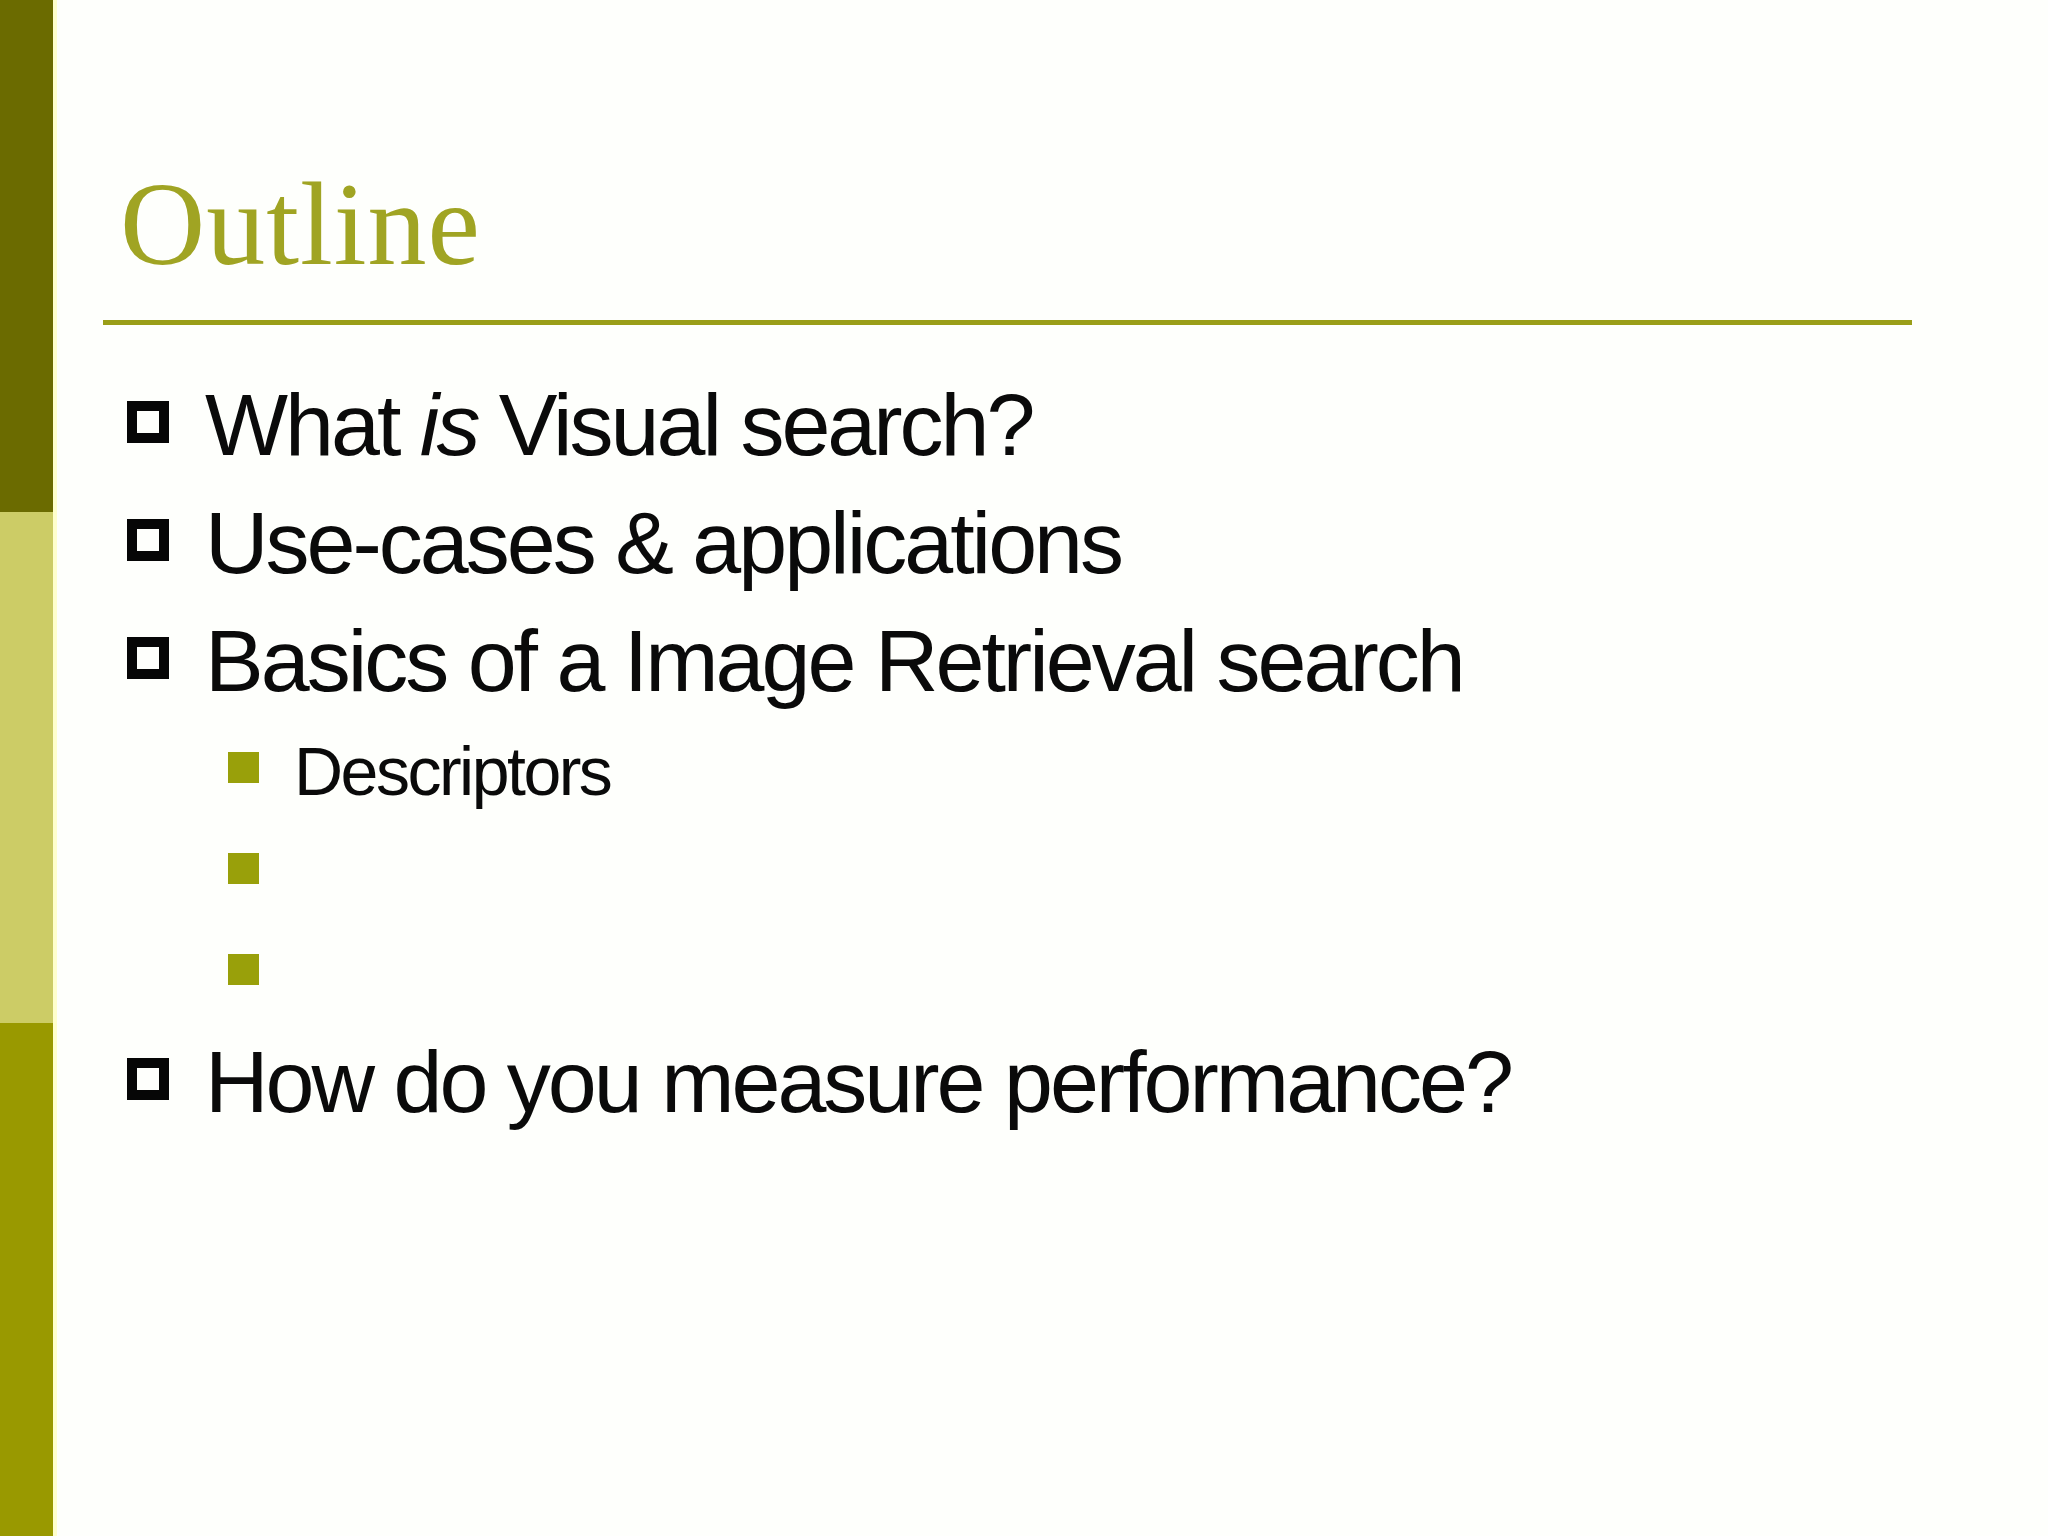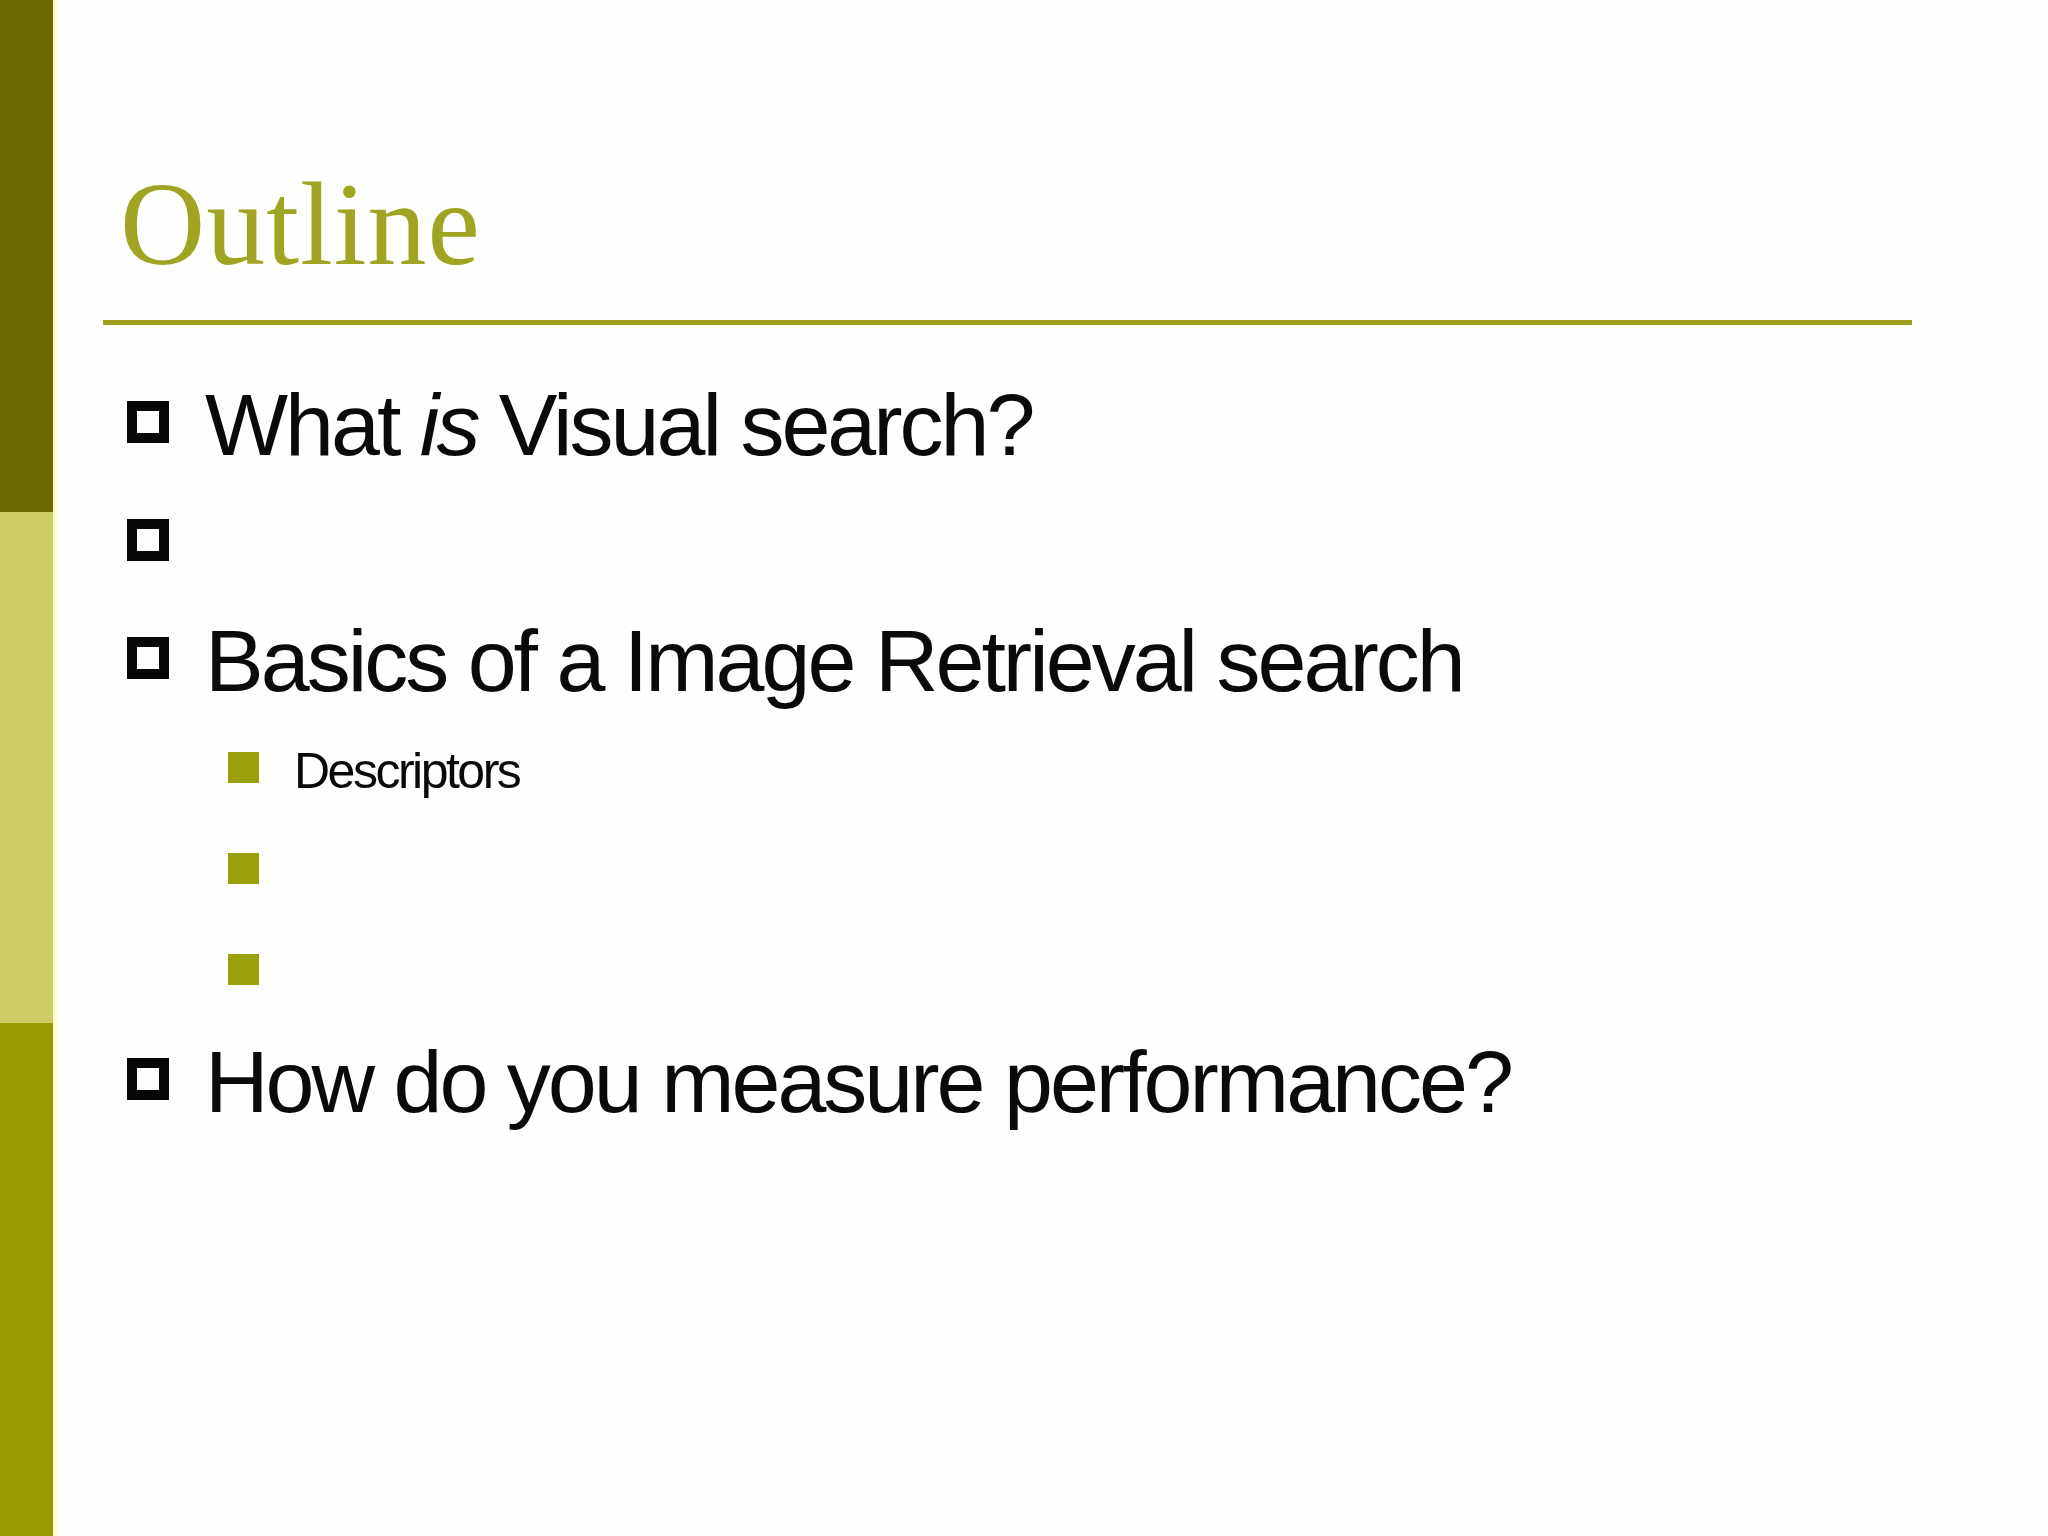--- a/index.html
+++ b/index.html
@@ -30,21 +30,21 @@
   }
   .title-rule {
     position:absolute; left:103px; top:320px; width:1809px; height:5px;
     background:var(--rule, #9A9E18);
   }
 
   
   .outline { position:absolute; left:103px; top:366px; right:30px; }
   .item { display:flex; align-items:center; white-space:nowrap; }
   .item.l1 { height:118px; font-size:88px; letter-spacing:-3px;align-items:center; }
-  .item.l2 { height:101px; font-size:50px; letter-spacing:-2.5px;text-align:center; }
+  .item.l2 { height:101px; font-size:68px; letter-spacing:-2.5px;text-align:center; }
   .bullet { flex:0 0 auto; position:relative; top:-3px; }
   .item.l1 .bullet {
     width:42px; height:42px; border:10px solid #060606;
     margin-left:24px; margin-right:36px; background:transparent;
   }
   .item.l2 .bullet {
     width:31px; height:31px; background:var(--sub-bullet, #99A00A);
     margin-left:125px; margin-right:35px; border:none;
   }
   .txt em { font-style:italic; }
@@ -66,20 +66,21 @@
 
   <div class="outline">
 
     <div class="item l1">
       <span class="bullet"></span>
       <span class="txt"><span>What </span><em>is</em><span> Visual search?</span></span>
     </div>
 
     <div class="item l1">
       <span class="bullet"></span>
+      <span class="txt">Use-cases &amp; applications</span>
     </div>
 
     <div class="item l1">
       <span class="bullet"></span>
       <span class="txt">Basics of a Image Retrieval search</span>
     </div>
 
     <div class="item l2">
       <span class="bullet"></span>
       <span class="txt">Descriptors</span>

